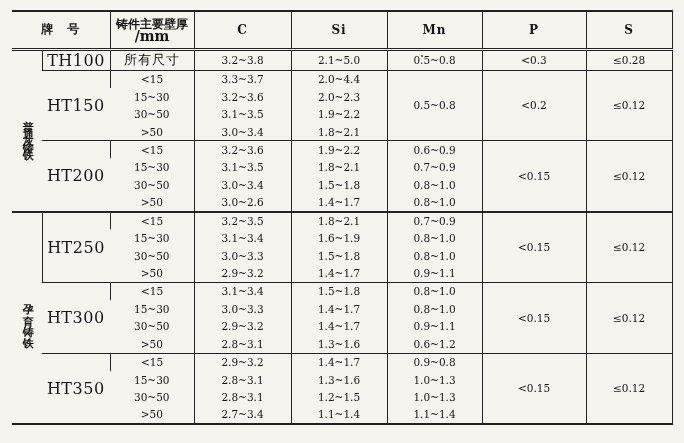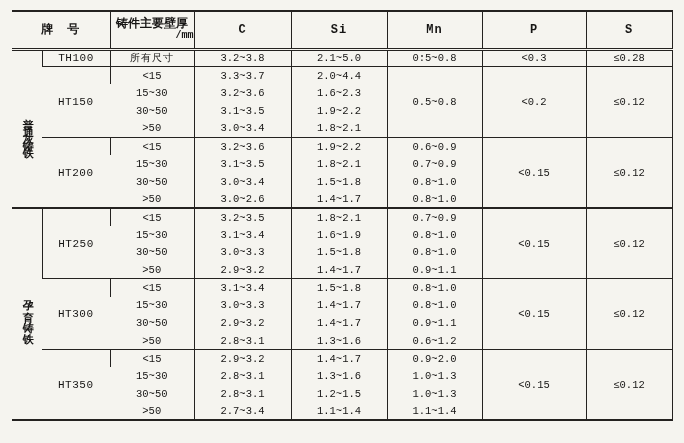--- a/index.html
+++ b/index.html
@@ -13,44 +13,43 @@
   }
   .page{ width:684px; height:443px; position:relative; }
   table.tbl{
     border-collapse:collapse;
     table-layout:fixed;
     width:660px;
     margin:10px 0 0 12px;
     border-top:2px solid var(--ink);
     border-bottom:2px solid var(--ink);
     border-right:1px solid var(--ink);
-    font-family:Liberation Mono, monospace;
   }
   th,td{
     border-left:1px solid var(--ink);
     text-align:center;
     vertical-align:middle;
     padding:0;
     overflow:hidden;
     white-space:nowrap;
   }
   th:first-child, td:first-child{ border-left:none; }
   thead th{
     border-bottom:3px double var(--ink);
     height:38px;
     font-size:12px;
     font-weight:bold;
     letter-spacing:1px;
   }
-  thead th .sub{ font-size:10px; font-weight:bold; letter-spacing:0; line-height:10px;text-align:right; }
+  thead th .sub{ font-size:14px; font-weight:bold; letter-spacing:0; line-height:10px; }
   thead th .l1{ font-size:12px; line-height:13px; letter-spacing:0; }
   tbody tr{ height:17.7px; }
   td{ font-size:10.5px; }
-  td.zh{ font-size:10px; letter-spacing:1px; }
-  td.grade{ font-size:11px; letter-spacing:0.5px; }
+  td.zh{ font-size:13px; letter-spacing:1px; }
+  td.grade{ font-size:16px; letter-spacing:0.5px; }
   .bb{ border-bottom:1px solid var(--ink); }
   .gb{ border-bottom:2px solid var(--ink); }
   .vlabel{
     writing-mode:vertical-lr;
     text-orientation:upright;
     display:inline-block;
     font-size:11px;
     font-weight:bold;
     letter-spacing:7px;
   }
@@ -109,21 +108,21 @@
         <td>&lt;15</td>
         <td>3.3~3.7</td>
         <td>2.0~4.4</td>
         <td rowspan="4" class="bb">0.5~0.8</td>
         <td rowspan="4" class="bb">&lt;0.2</td>
         <td rowspan="4" class="bb">≤0.12</td>
       </tr>
       <tr>
         <td>15~30</td>
         <td>3.2~3.6</td>
-        <td>1.6~2.3</td>
+        <td>2.0~2.3</td>
       </tr>
       <tr>
         <td>30~50</td>
         <td>3.1~3.5</td>
         <td>1.9~2.2</td>
       </tr>
       <tr>
         <td class="bb">&gt;50</td>
         <td class="bb">3.0~3.4</td>
         <td class="bb">1.8~2.1</td>
@@ -212,21 +211,21 @@
         <td class="bb">2.8~3.1</td>
         <td class="bb">1.3~1.6</td>
         <td class="bb">0.6~1.2</td>
       </tr>
 
       <tr>
         <td rowspan="4" class="grade">HT350</td>
         <td>&lt;15</td>
         <td>2.9~3.2</td>
         <td>1.4~1.7</td>
-        <td>0.9~2.0</td>
+        <td>0.9~0.8</td>
         <td rowspan="4">&lt;0.15</td>
         <td rowspan="4">≤0.12</td>
       </tr>
       <tr>
         <td>15~30</td>
         <td>2.8~3.1</td>
         <td>1.3~1.6</td>
         <td>1.0~1.3</td>
       </tr>
       <tr>

